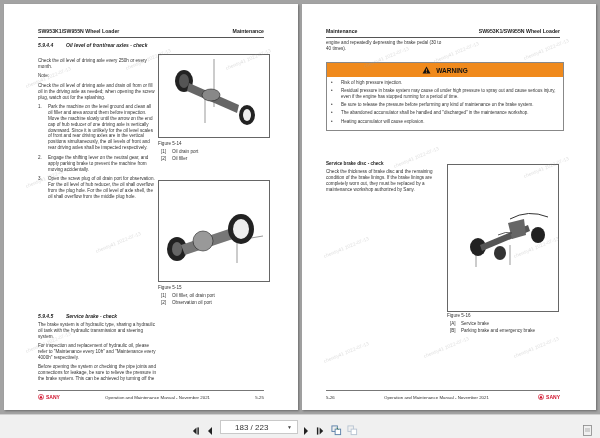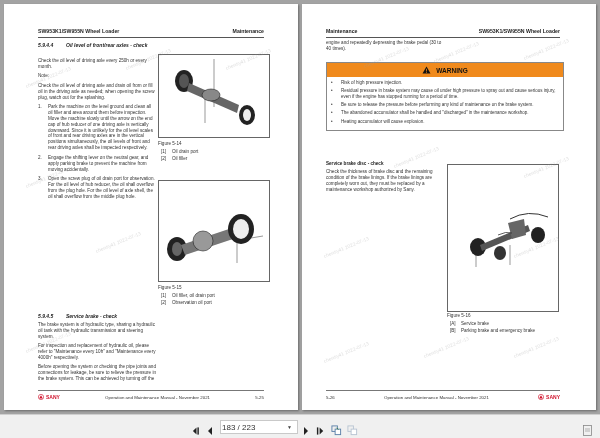--- a/index.html
+++ b/index.html
@@ -67,21 +67,21 @@
 
   .toolbar {
     position: absolute; left: 0; top: 414px; width: 600px; height: 24px;
     background: #f0f0f0; border-top: 1px solid #cfcfcf;
   }
   .tb-btn { position: absolute; top: 7px; width: 9px; height: 10px; cursor: pointer; }
   .tb-btn svg { width: 100%; height: 100%; }
   .page-select {
     position: absolute; left: 220px; top: 5px; width: 78px; height: 14px;
     background: #fff; border: 1px solid #c9c9c9; font-size: 8px; color: #333;
-    display: flex; align-items: center; padding-left: 1px;
+    display: flex; align-items: center; padding-left: 14px;
   }
   .page-select .caret { position: absolute; right: 5px; top: 3px; font-size: 5px; color: #444; }
 </style>
 </head>
 <body>
 
 <div class="viewer">
 
   <div class="page left">
     <div class="hdr">

